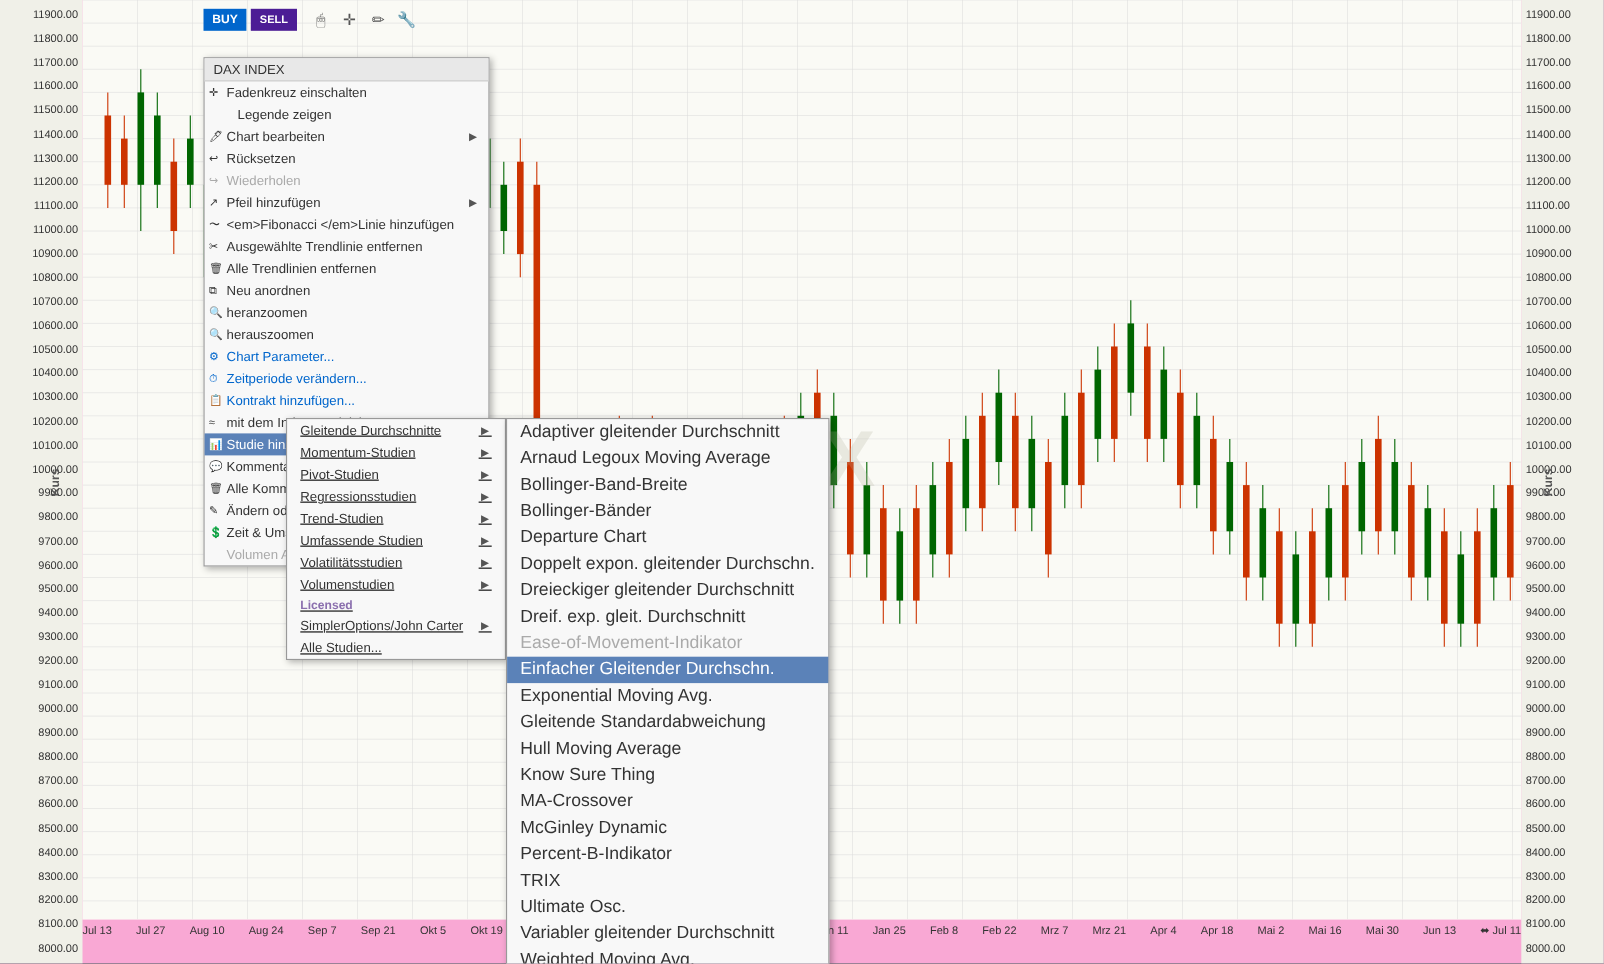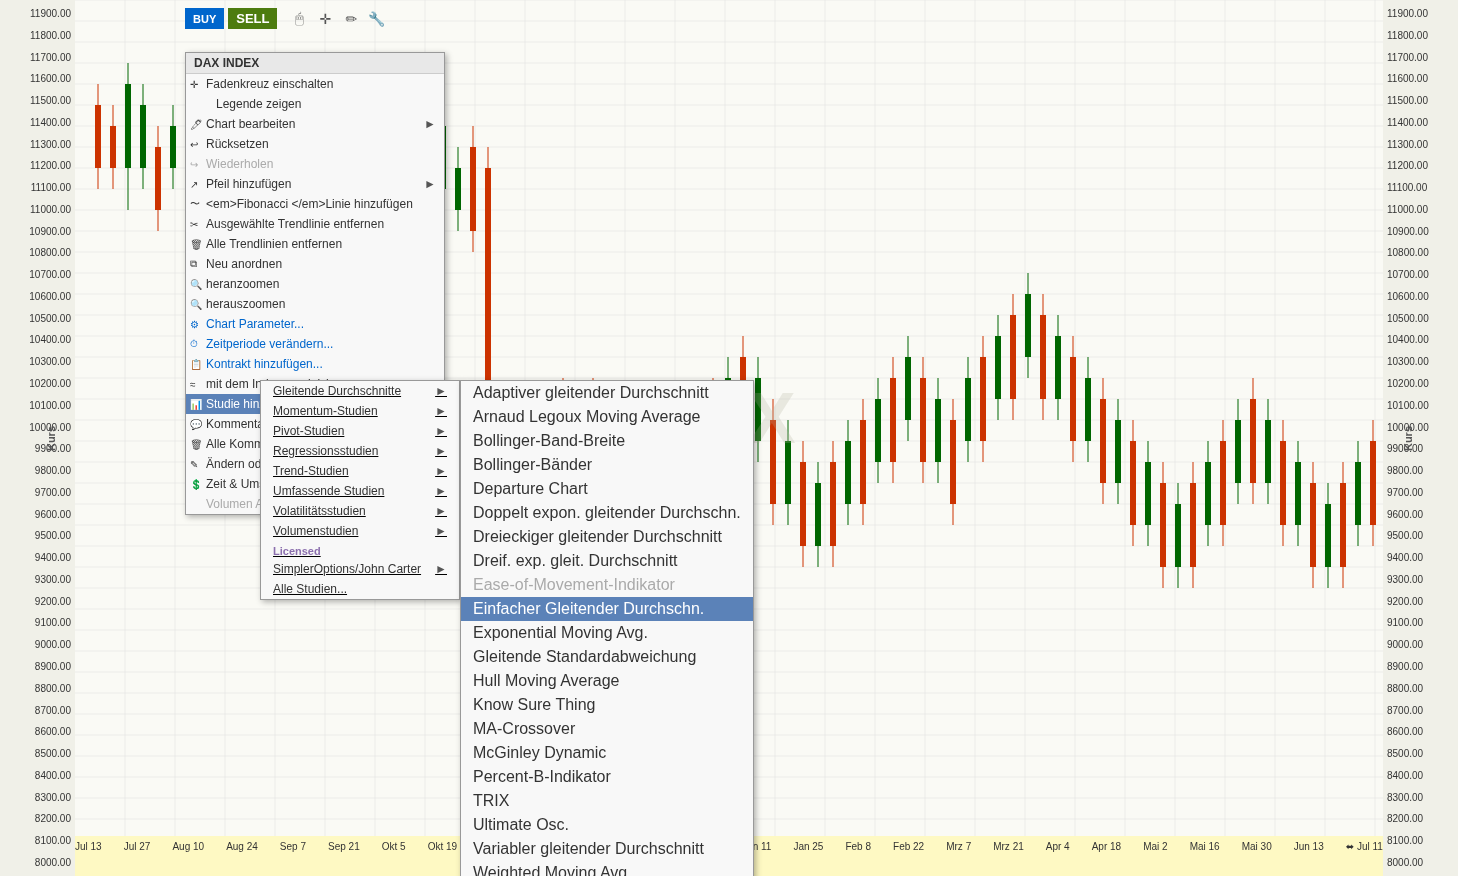--- a/index.html
+++ b/index.html
@@ -10,21 +10,21 @@
       overflow: hidden;
       width: 1458px;
       height: 876px;
       position: relative;
     }
 
     
     .chart-container {
       position: absolute;
       top: 0; left: 0; right: 0; bottom: 0;
-      background: #fef9c3;
+      background: #f9a8d4;
     }
 
     
     .y-axis-left, .y-axis-right {
       position: absolute;
       top: 0; bottom: 0;
       width: 75px;
       background: #f0f0e8;
       display: flex;
       flex-direction: column;
@@ -107,25 +107,25 @@
     .btn-buy {
       background: #0066cc;
       color: white;
       border: none;
       padding: 3px 8px;
       font-size: 11px;
       font-weight: bold;
       cursor: pointer;
     }
     .btn-sell {
-      background: #4d7c0f;
+      background: #4c1d95;
       color: white;
       border: none;
       padding: 3px 8px;
-      font-size: 13px;
+      font-size: 10px;
       font-weight: bold;
       cursor: pointer;
     }
 
     .toolbar-icons {
       display: flex;
       gap: 6px;
       margin-left: 8px;
       align-items: center;
     }
@@ -149,21 +149,21 @@
       border: 1px solid #999;
       box-shadow: 2px 2px 6px rgba(0,0,0,0.3);
       z-index: 100;
       min-width: 260px;
       font-size: 12px;
     }
 
     .menu-title {
       background: #e8e8e8;
       padding: 3px 8px;
-      font-weight: bold;
+      font-weight: normal;
       color: #333;
       border-bottom: 1px solid #ccc;
     }
 
     .menu-item {
       padding: 3px 8px 3px 20px;
       color: #333;
       cursor: pointer;
       white-space: nowrap;
       display: flex;

